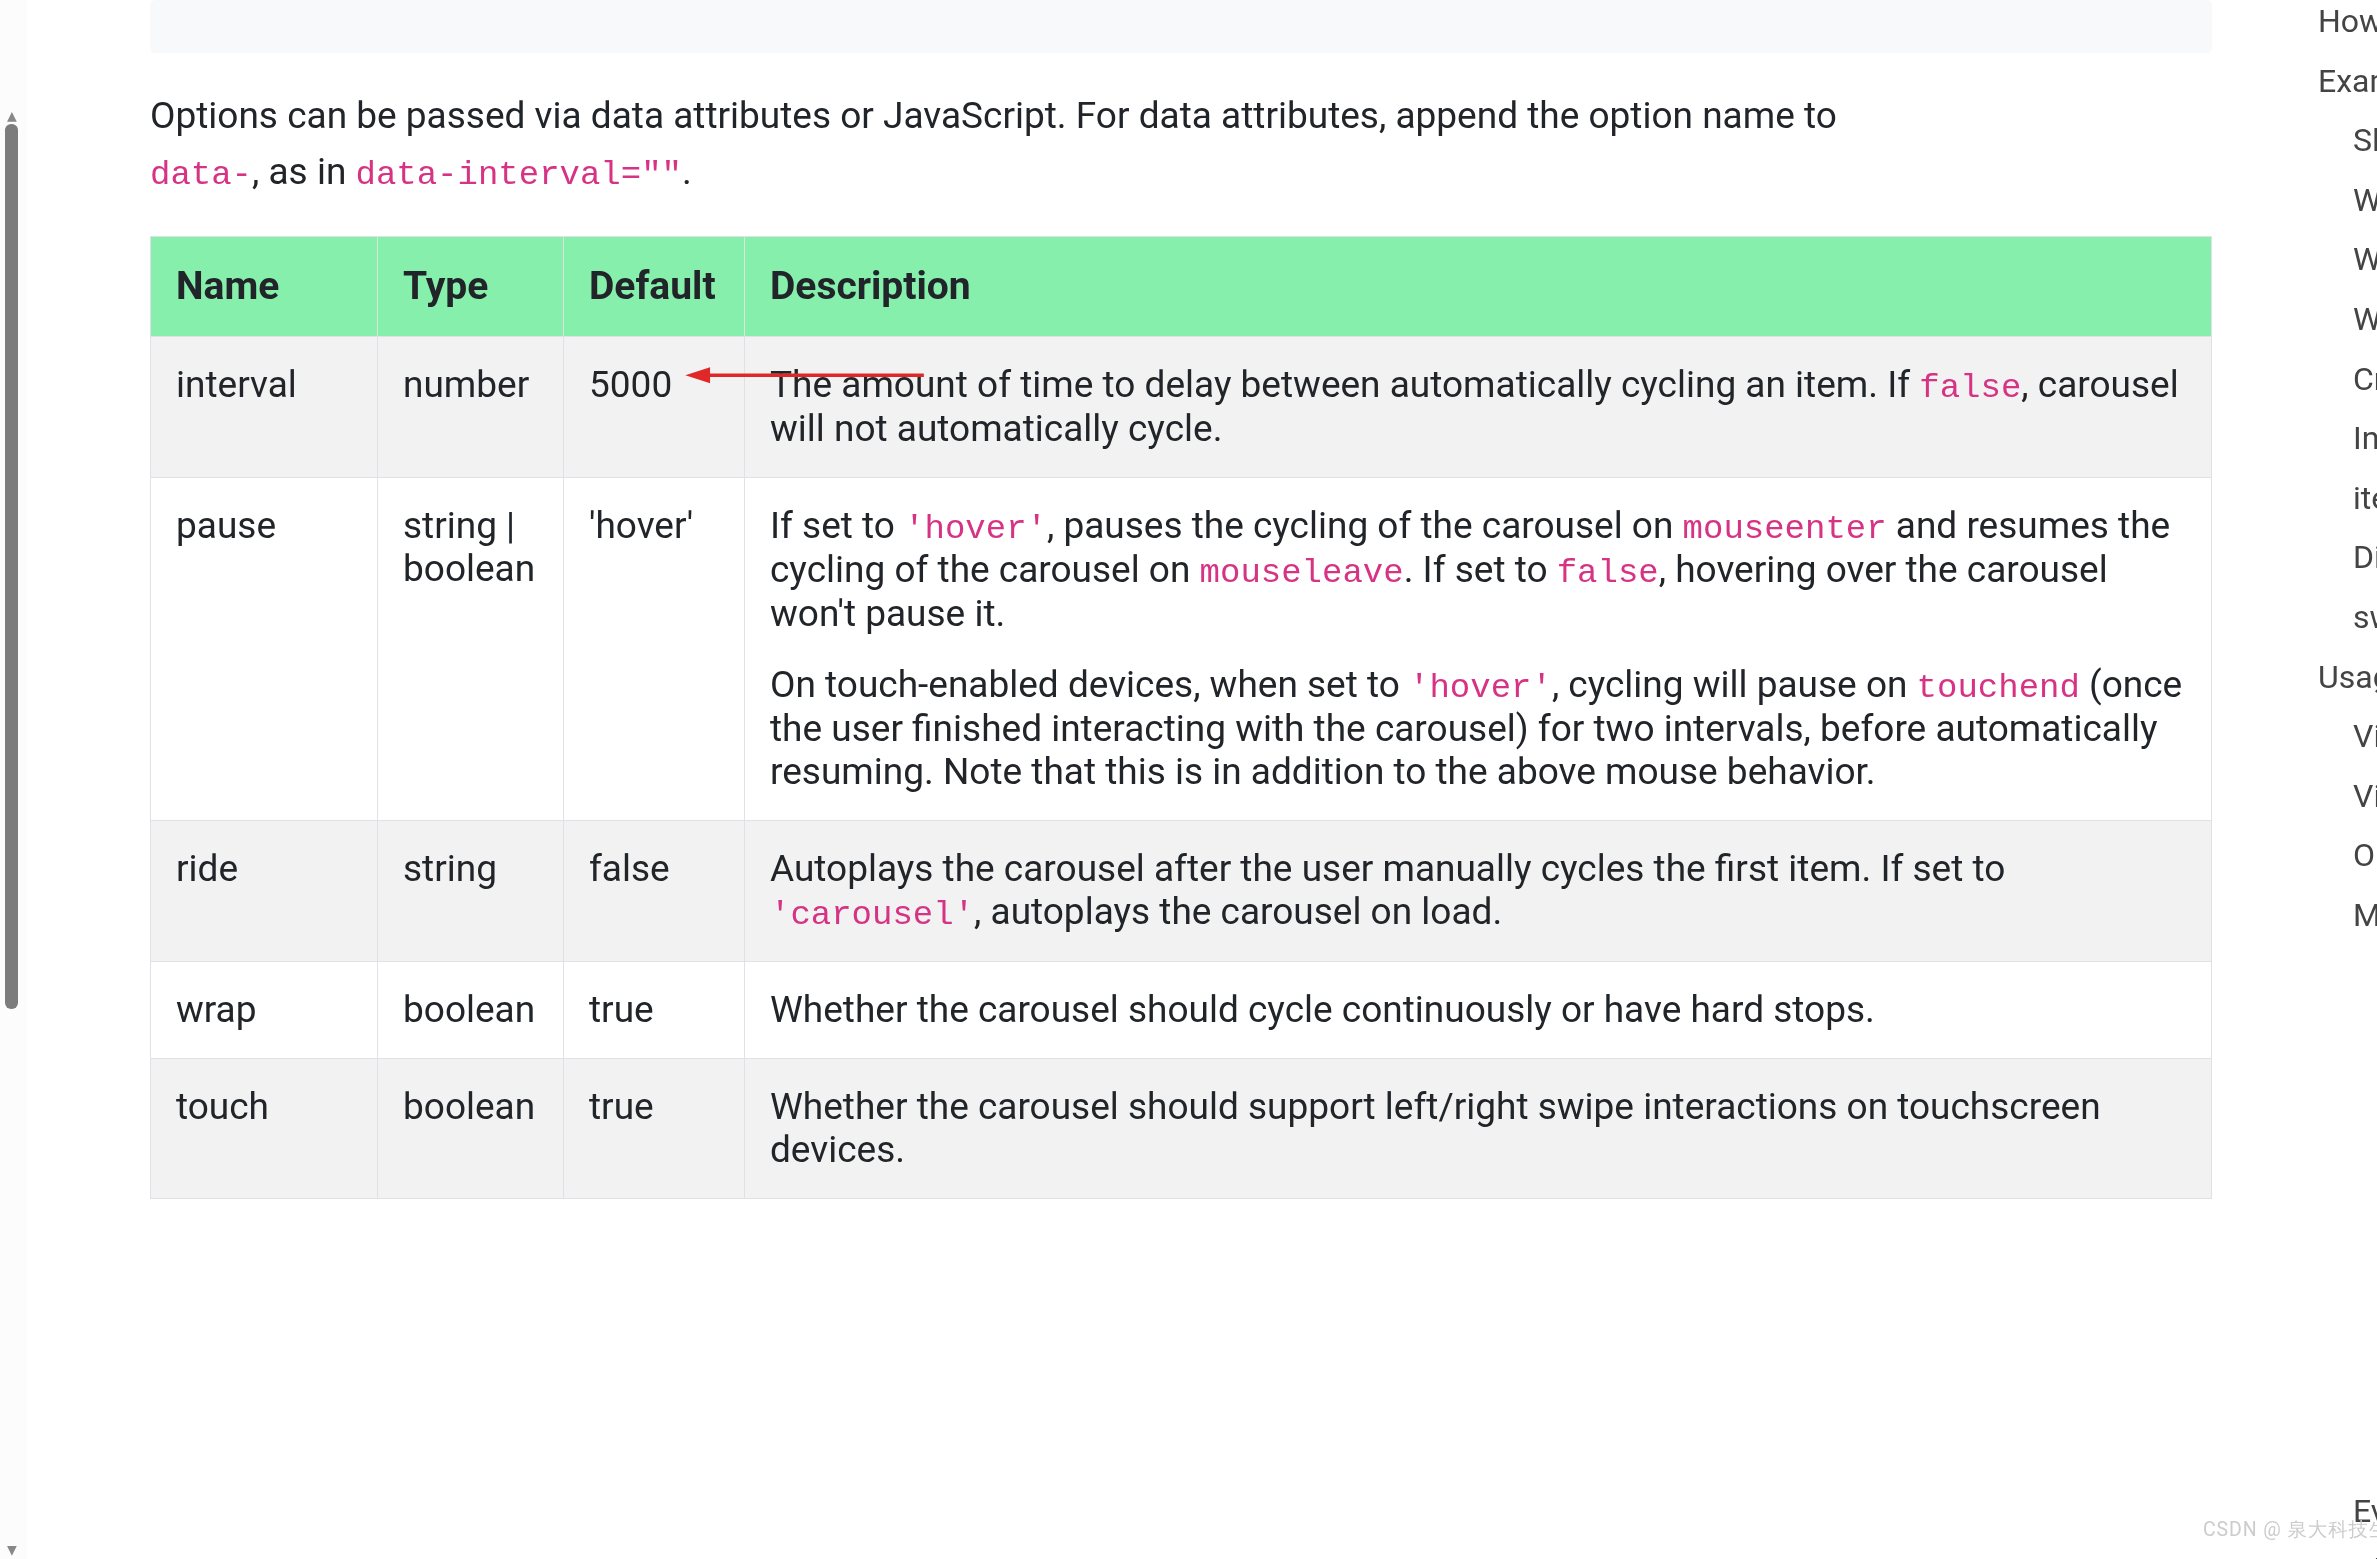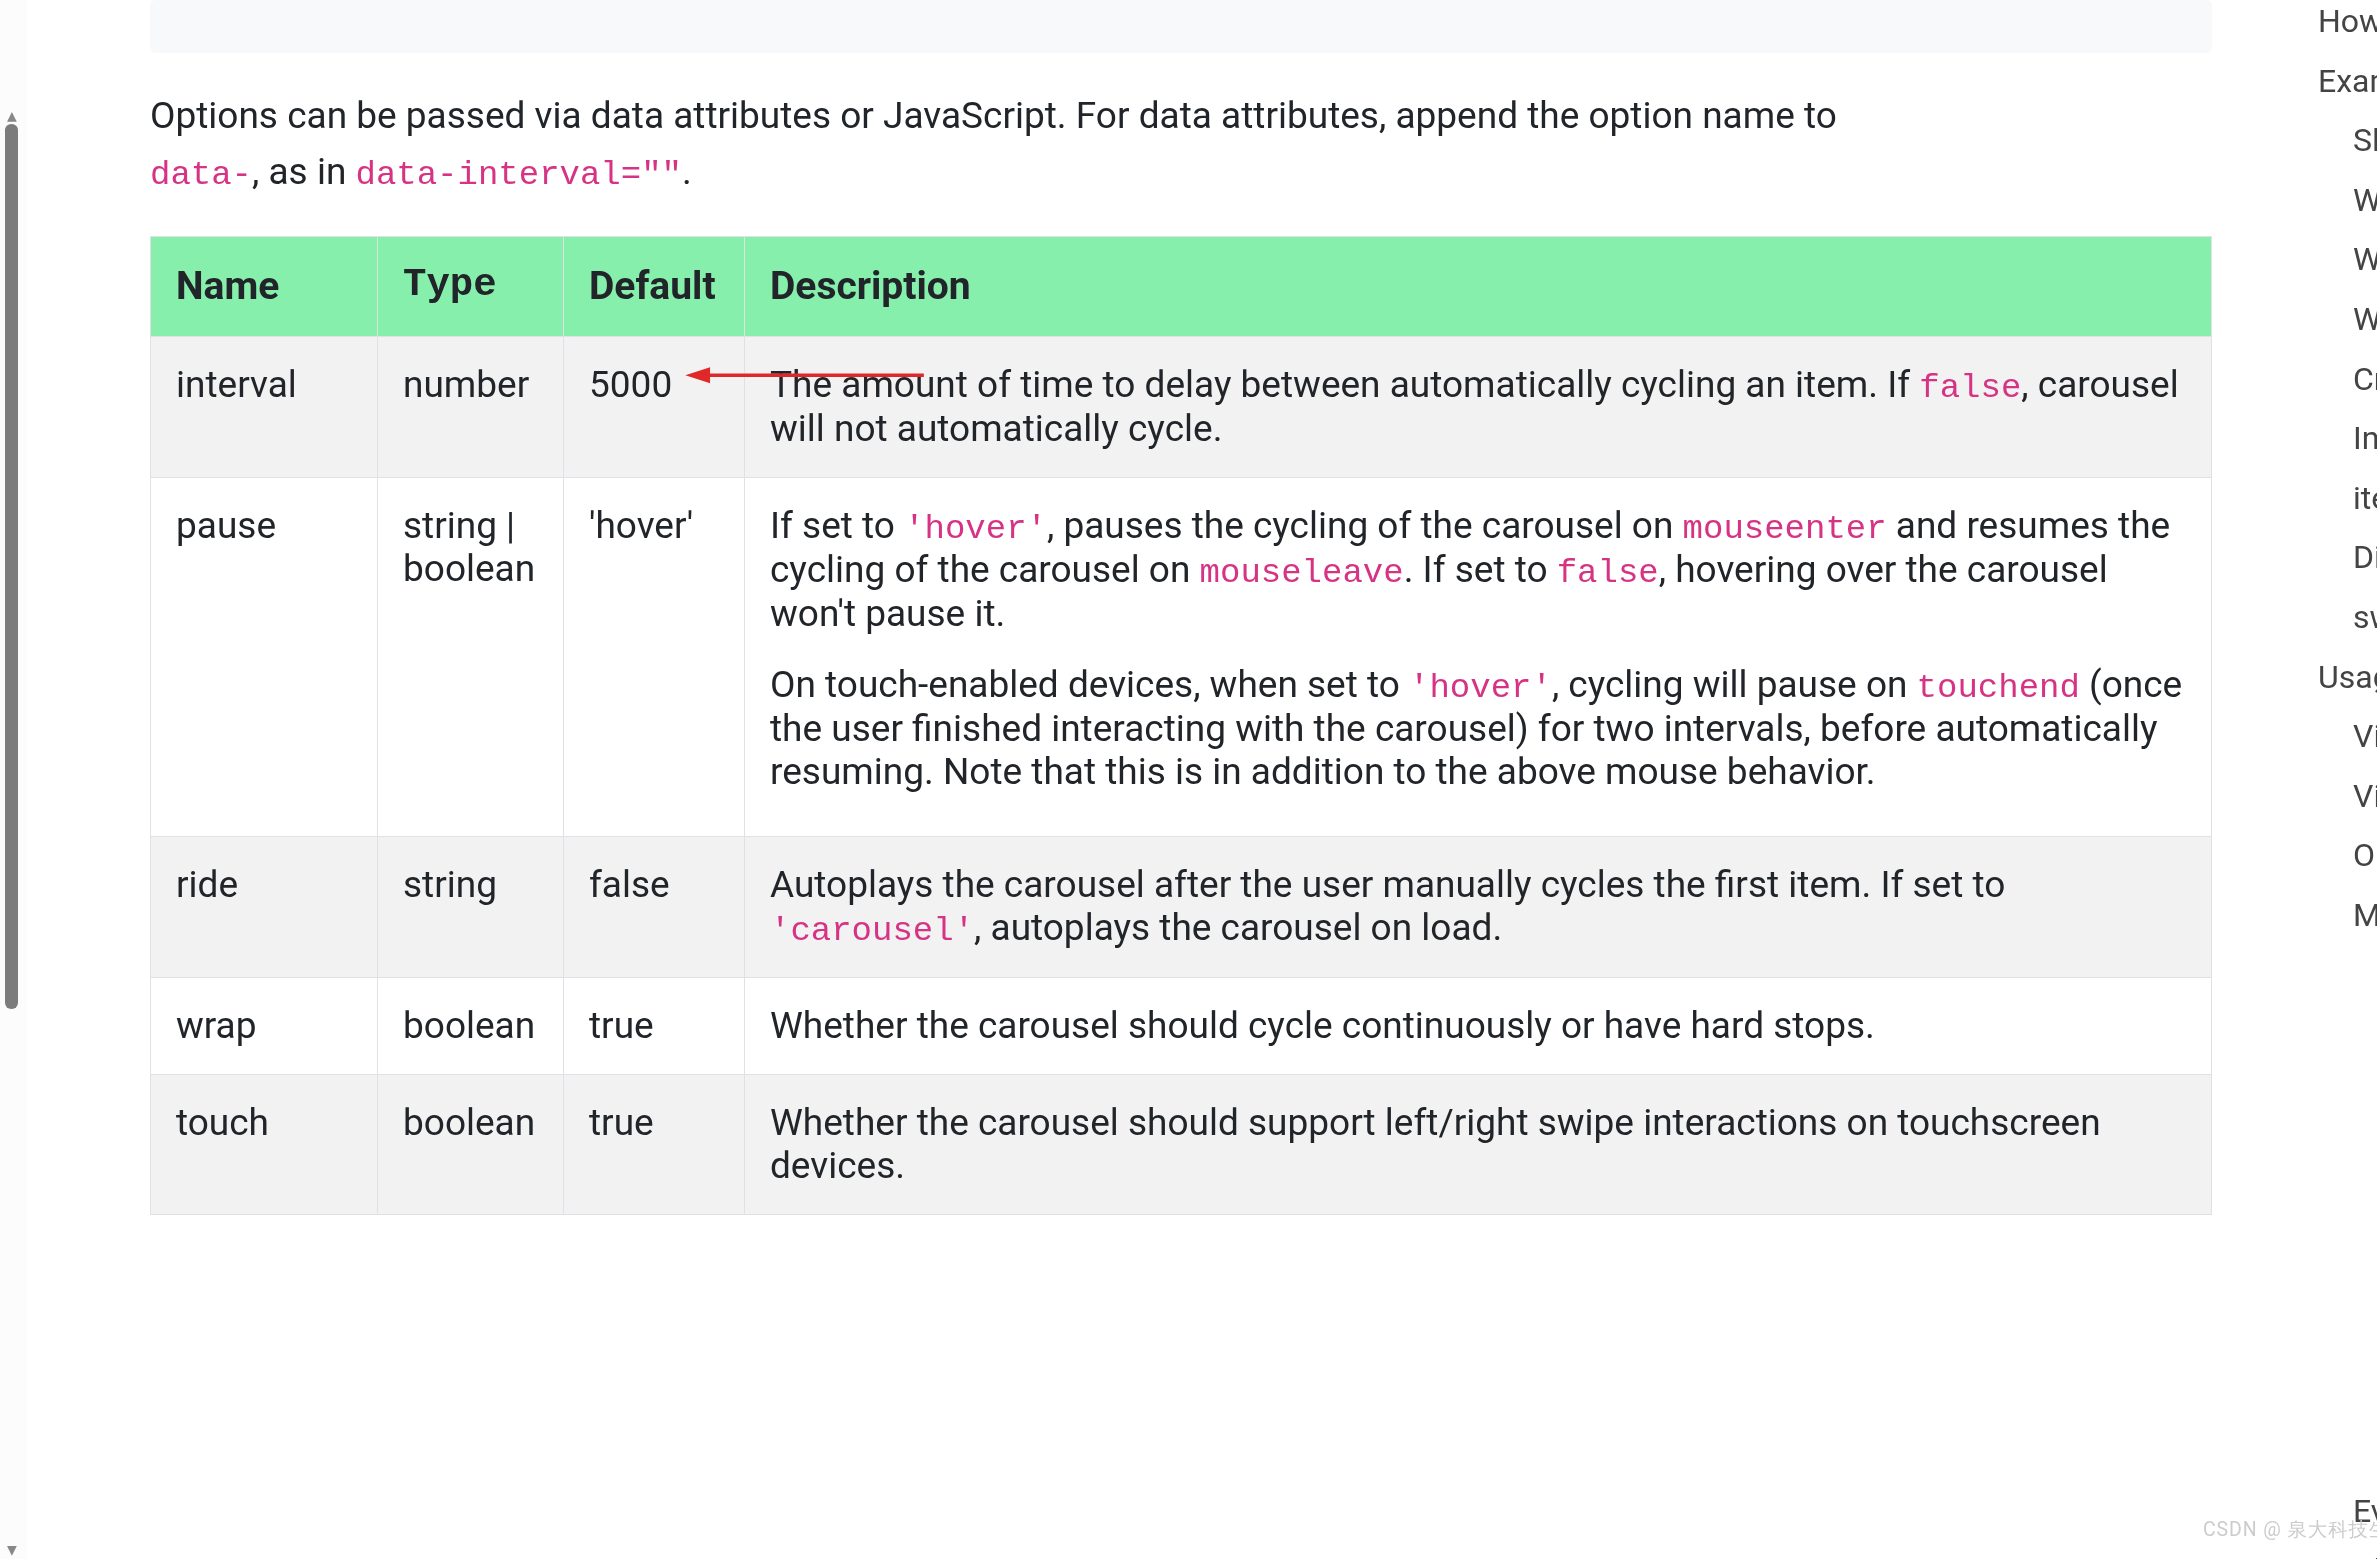--- a/index.html
+++ b/index.html
@@ -106,24 +106,24 @@
       font-size: 39px;
       background: #86efac;
     }
     tbody tr:nth-child(odd) td {
       background: #f2f2f2;
     }
     tbody tr:nth-child(even) td {
       background: #fff;
     }
     .col-name { width: 227px; }
-    .col-type { width: 186px; font-family: Liberation Mono, monospace; }
+    .col-type { width: 186px; }
     .col-default { width: 181px; }
     td p { margin-bottom: 28px; }
-    td p:last-child { margin-bottom: 16px; }
+    td p:last-child { margin-bottom: 0; }
     .sidebar {
       position: absolute;
       left: 2318px;
       top: -8.8px;
       font-size: 32px;
       color: #444;
       line-height: 1.75;
     }
     .sidebar div {
       white-space: nowrap;

